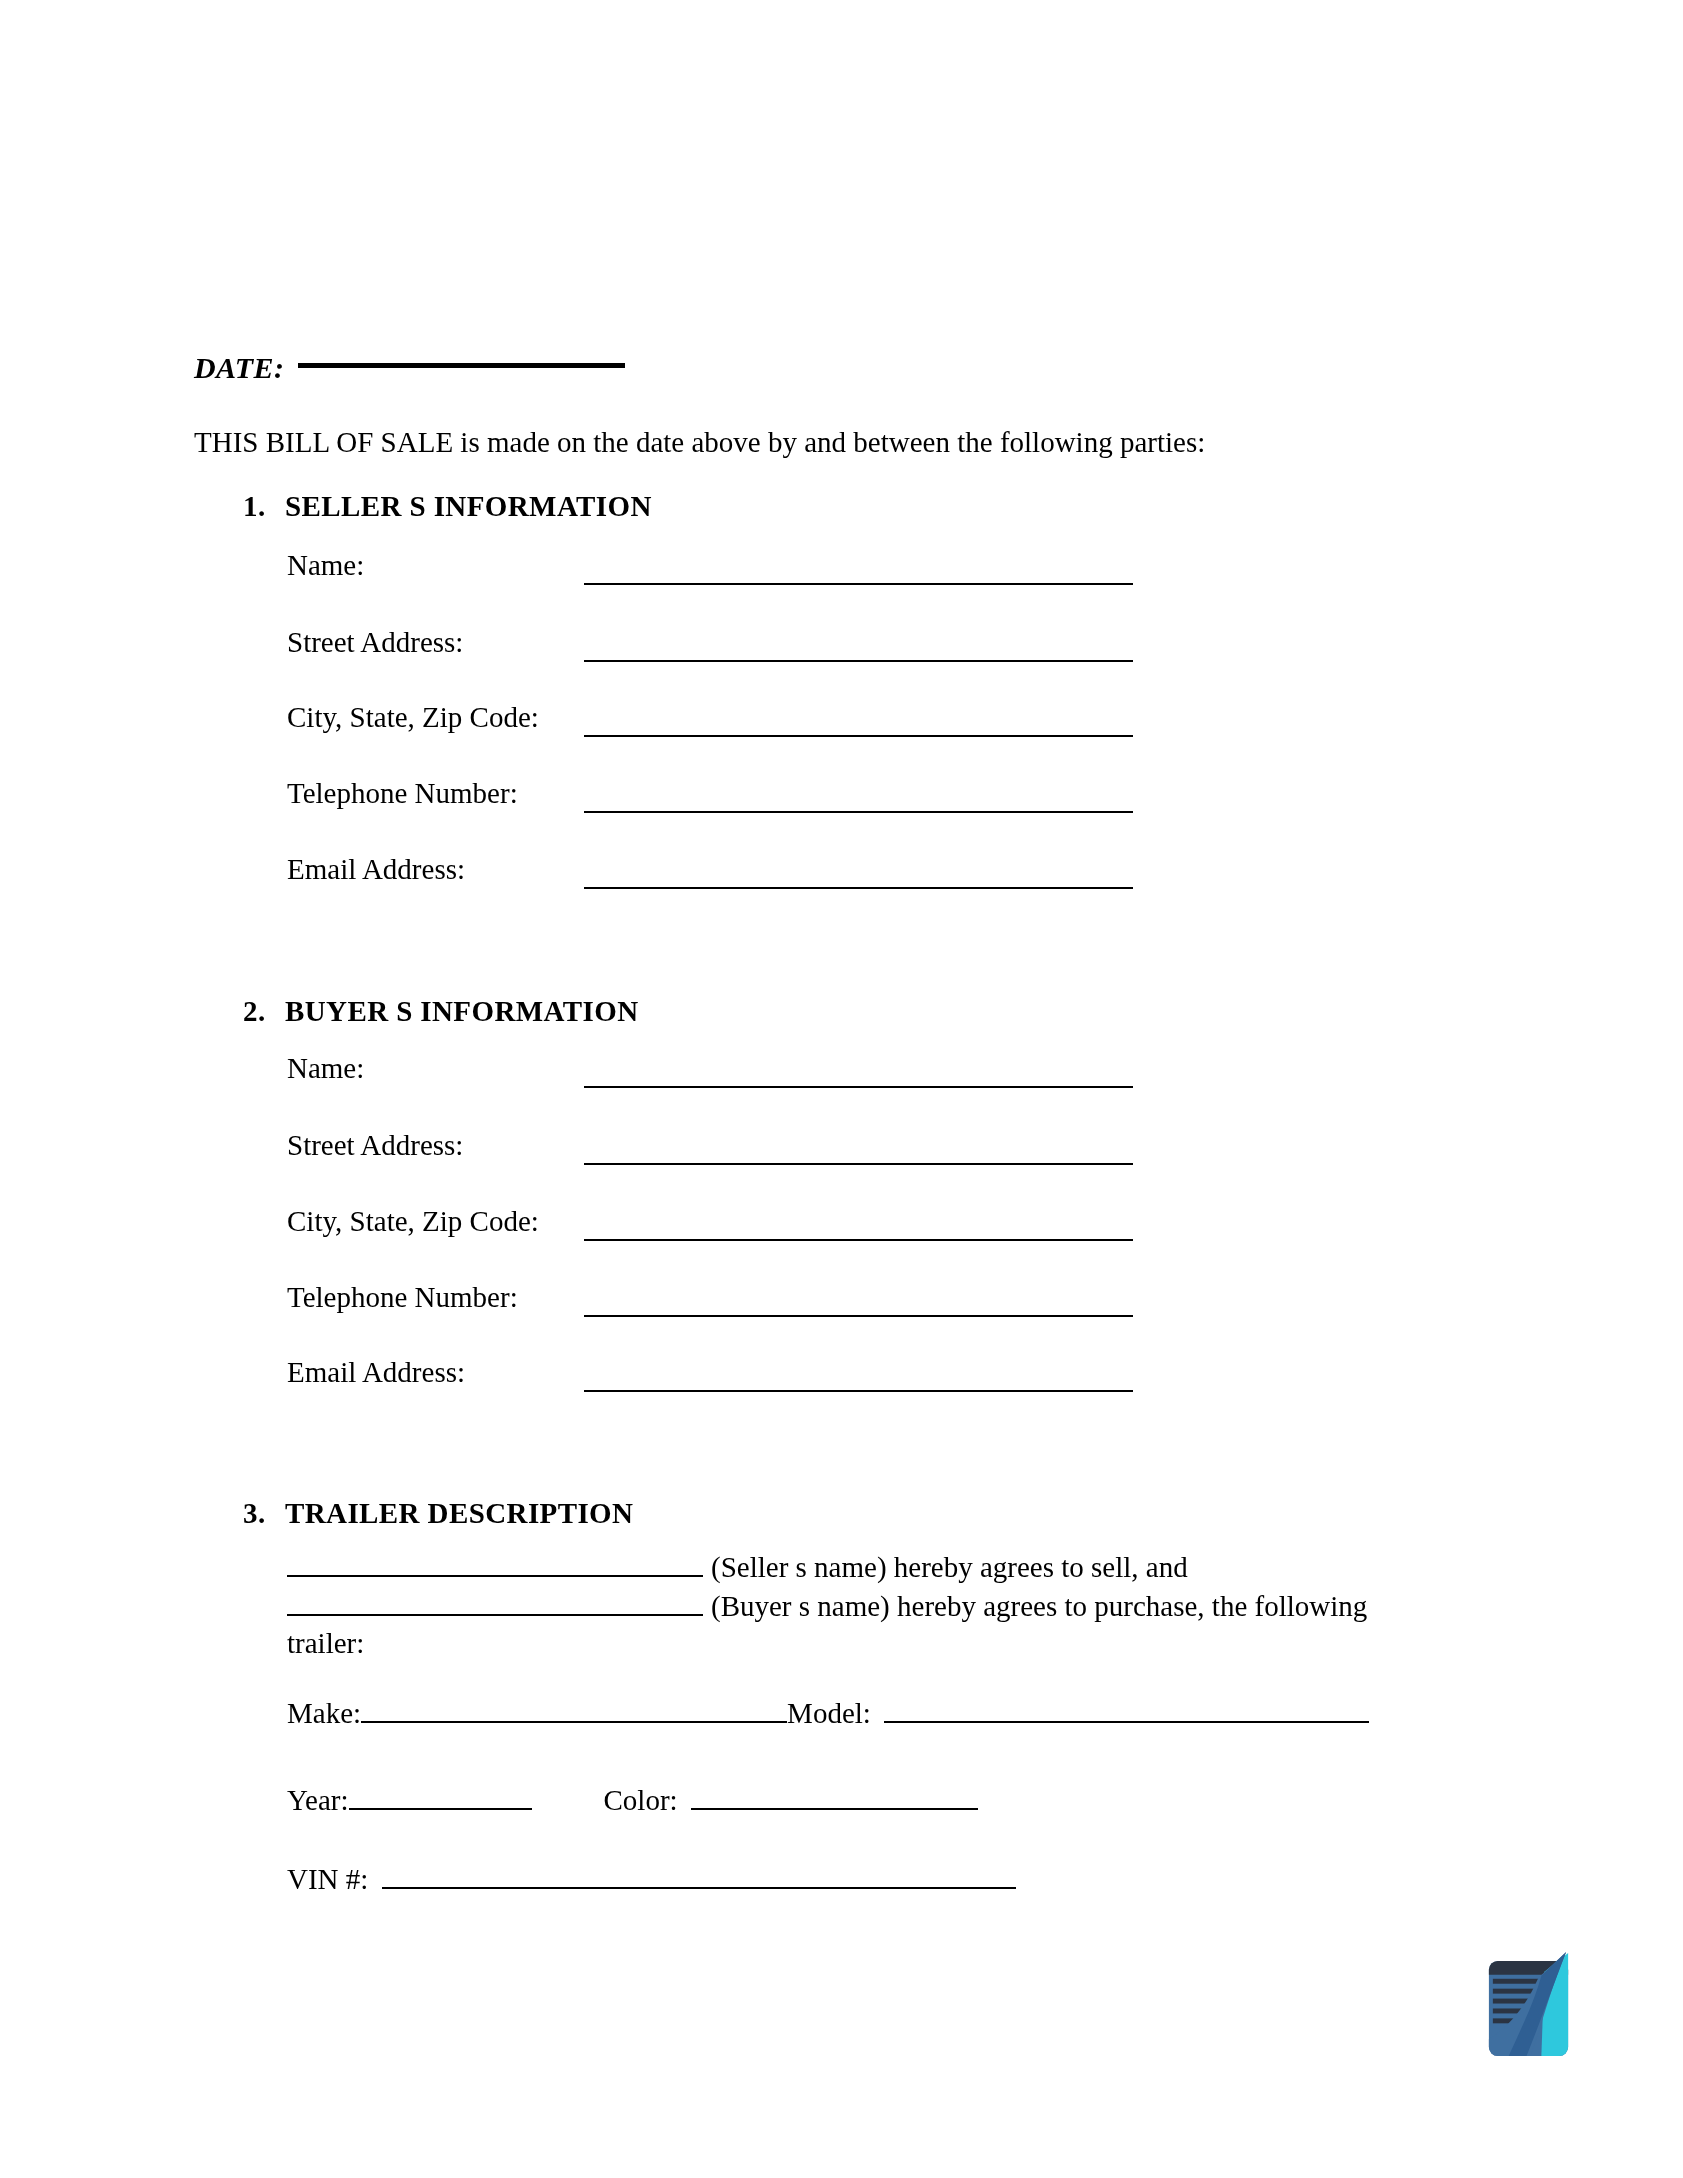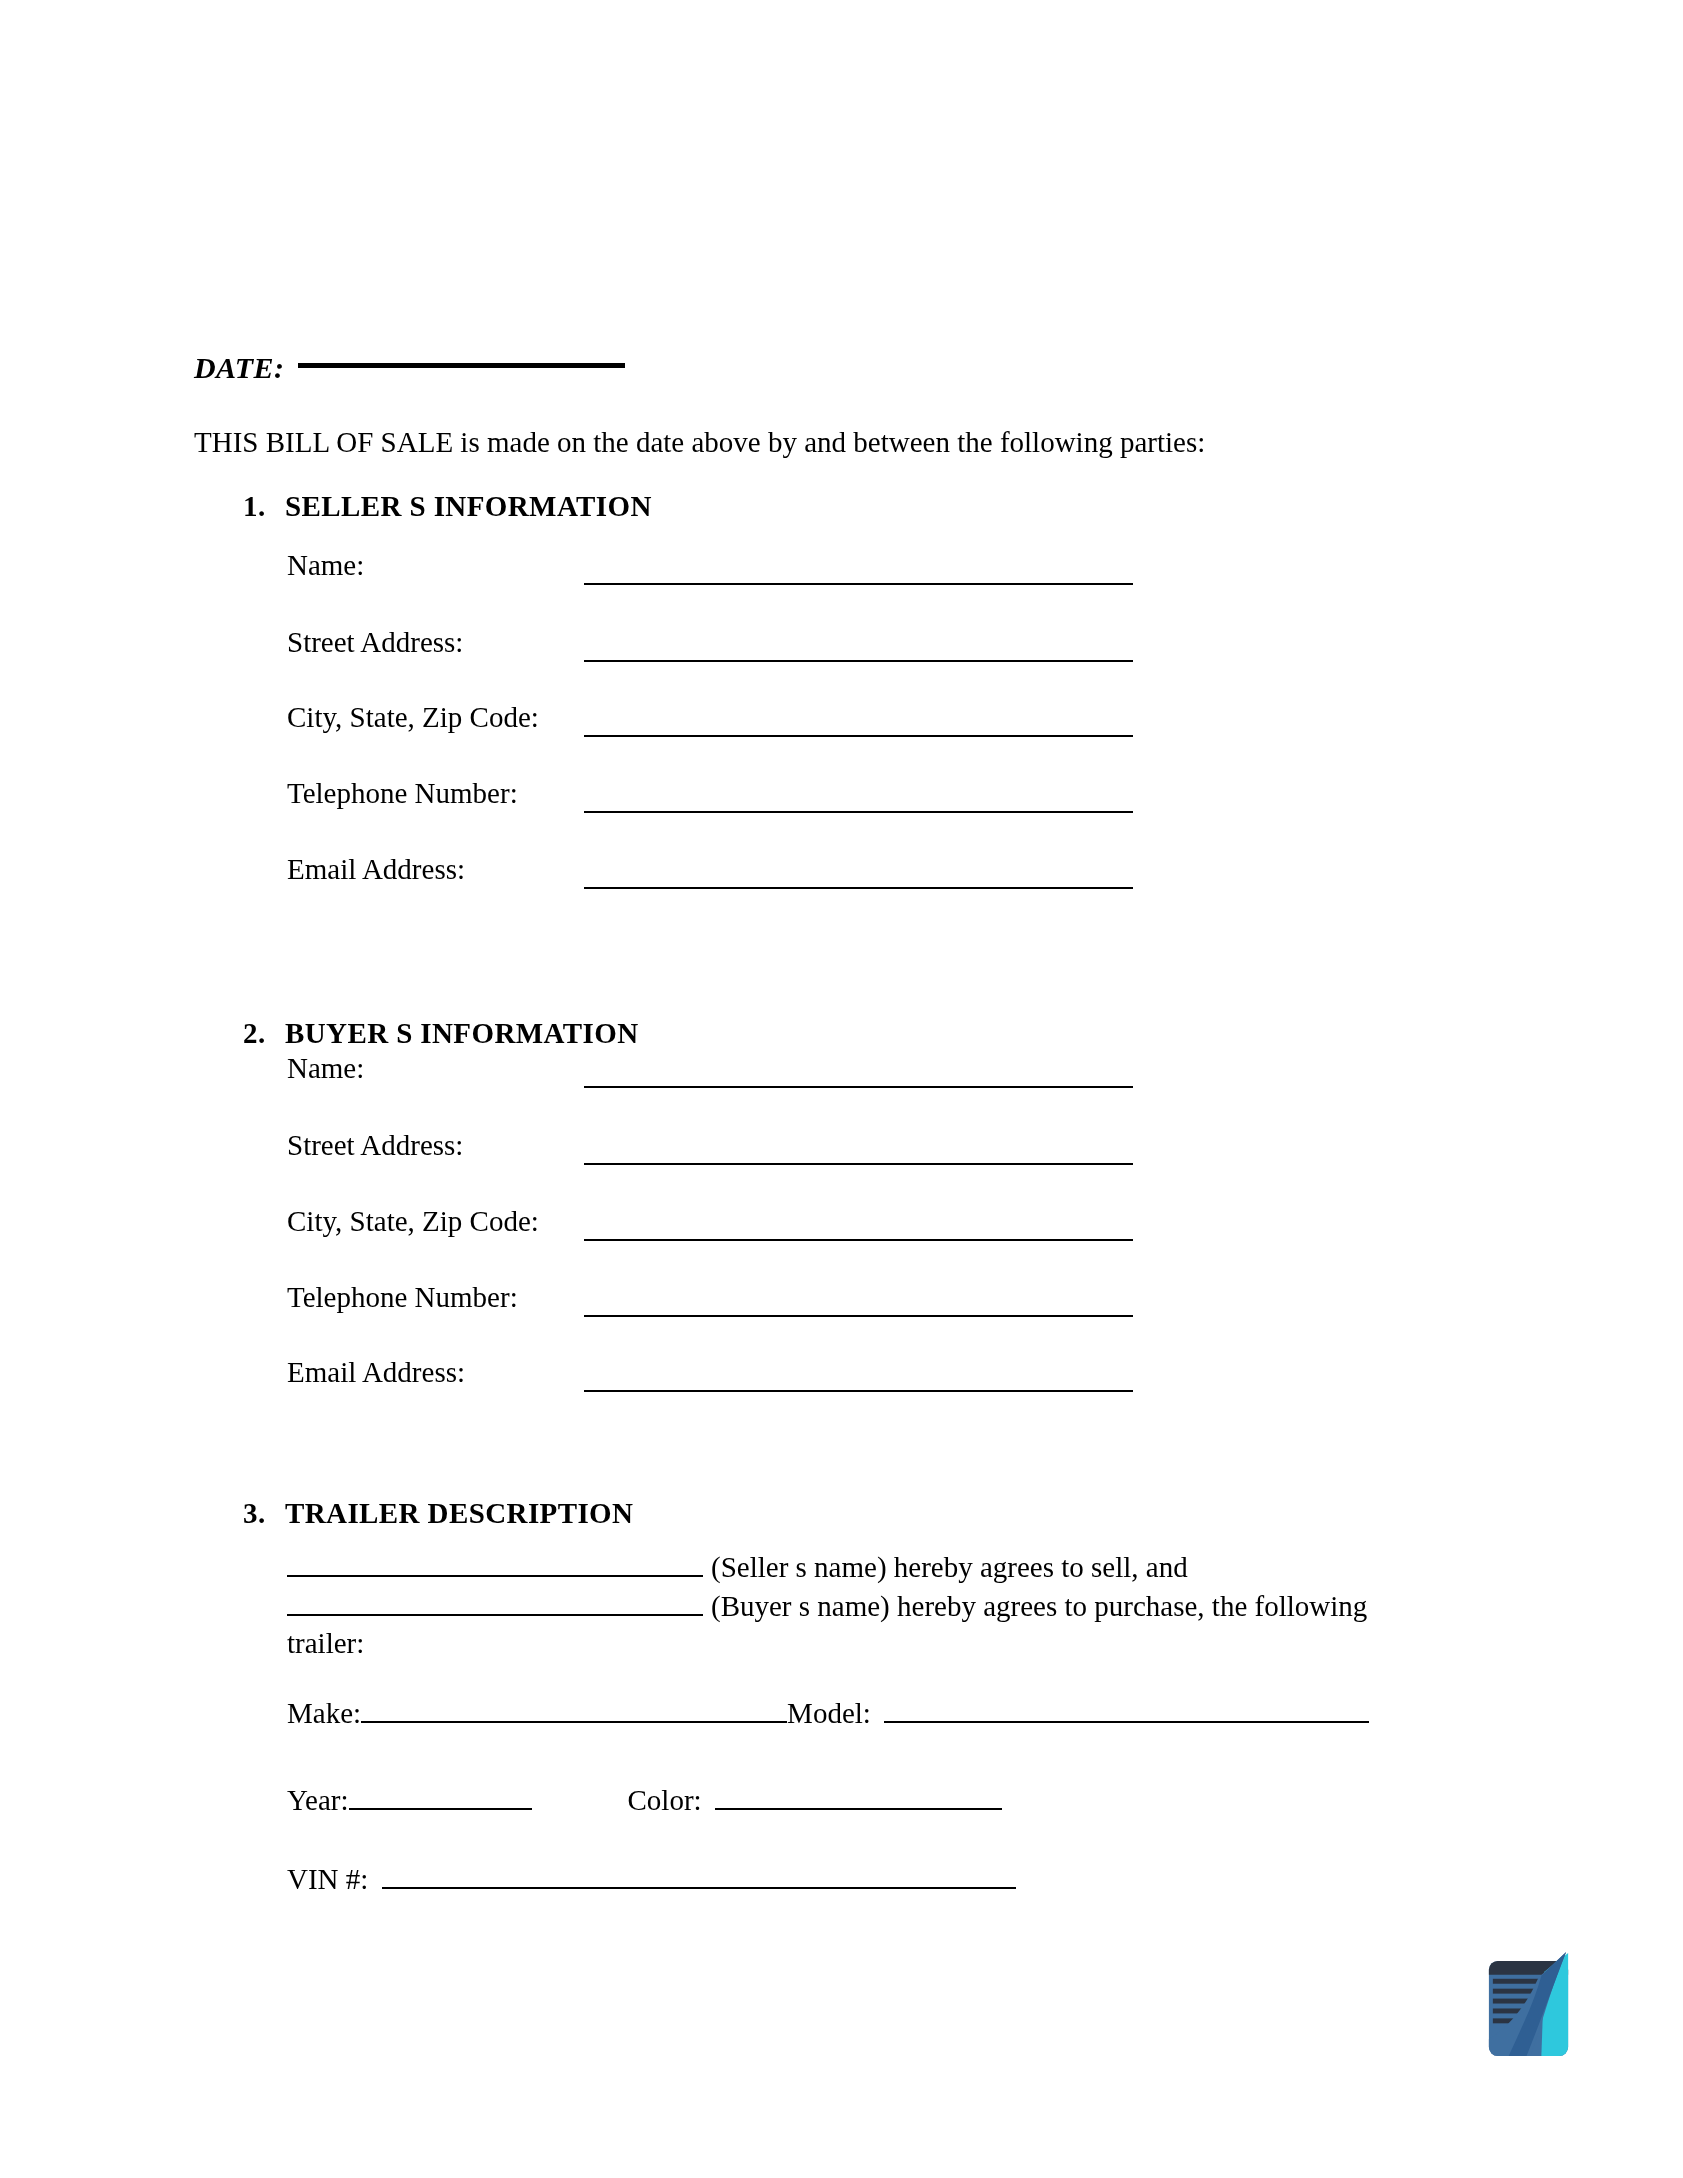--- a/index.html
+++ b/index.html
@@ -169,21 +169,21 @@
     display: flex;
     align-items: baseline;
   }
   .yc-row .blank-year {
     display: inline-block;
     width: 183px;
     border-bottom: 2px solid #000;
     height: 26px;
   }
   .yc-row .color-label {
-    margin-left: 96px;
+    margin-left: 72px;
   }
   .yc-row .blank-color {
     display: inline-block;
     width: 287px;
     border-bottom: 2px solid #000;
     height: 26px;
     margin-left: 13px;
   }
 
   
@@ -244,21 +244,21 @@
   </div>
   <div class="field-row" style="top:777px;">
     <span class="field-label">Telephone Number:</span>
     <span class="field-blank"></span>
   </div>
   <div class="field-row" style="top:853px;">
     <span class="field-label">Email Address:</span>
     <span class="field-blank"></span>
   </div>
 
-  <div class="section-heading" style="top:995px;margin-top:22px;">
+  <div class="section-heading" style="top:995px;">
     <span class="num">2.</span><span>BUYER S INFORMATION</span>
   </div>
 
   <div class="field-row" style="top:1052px;">
     <span class="field-label">Name:</span>
     <span class="field-blank"></span>
   </div>
   <div class="field-row" style="top:1129px;">
     <span class="field-label">Street Address:</span>
     <span class="field-blank"></span>

